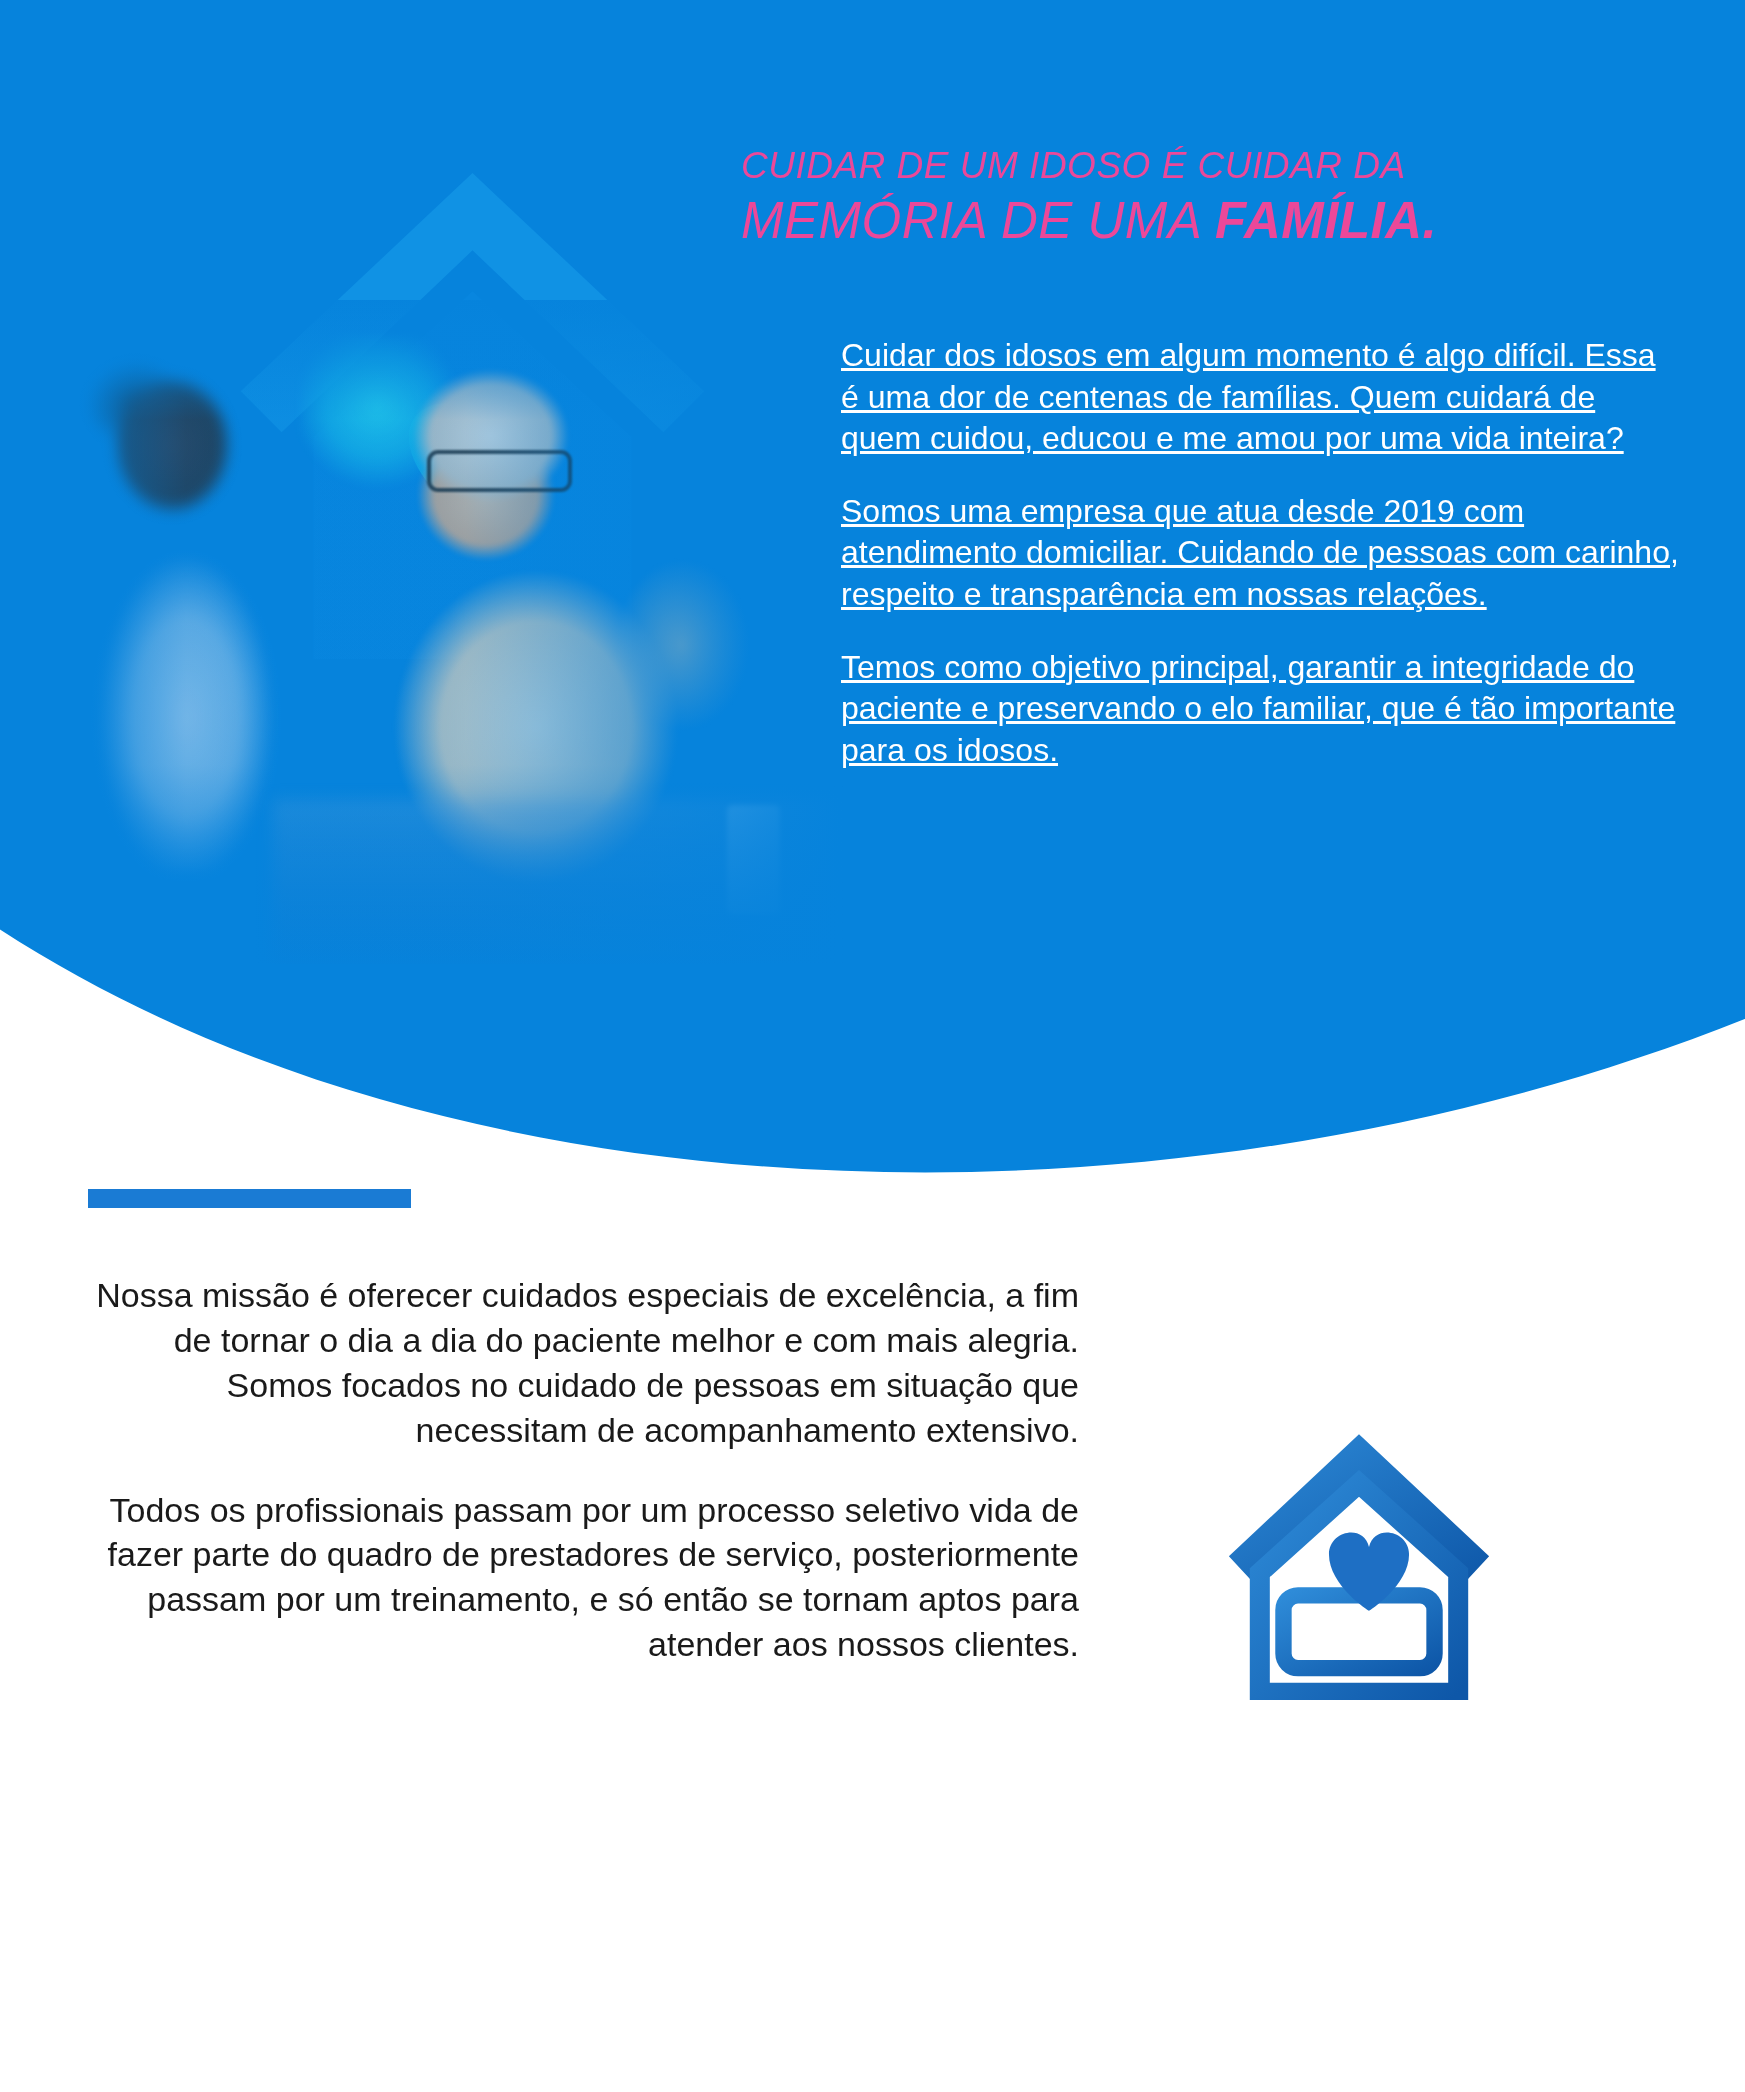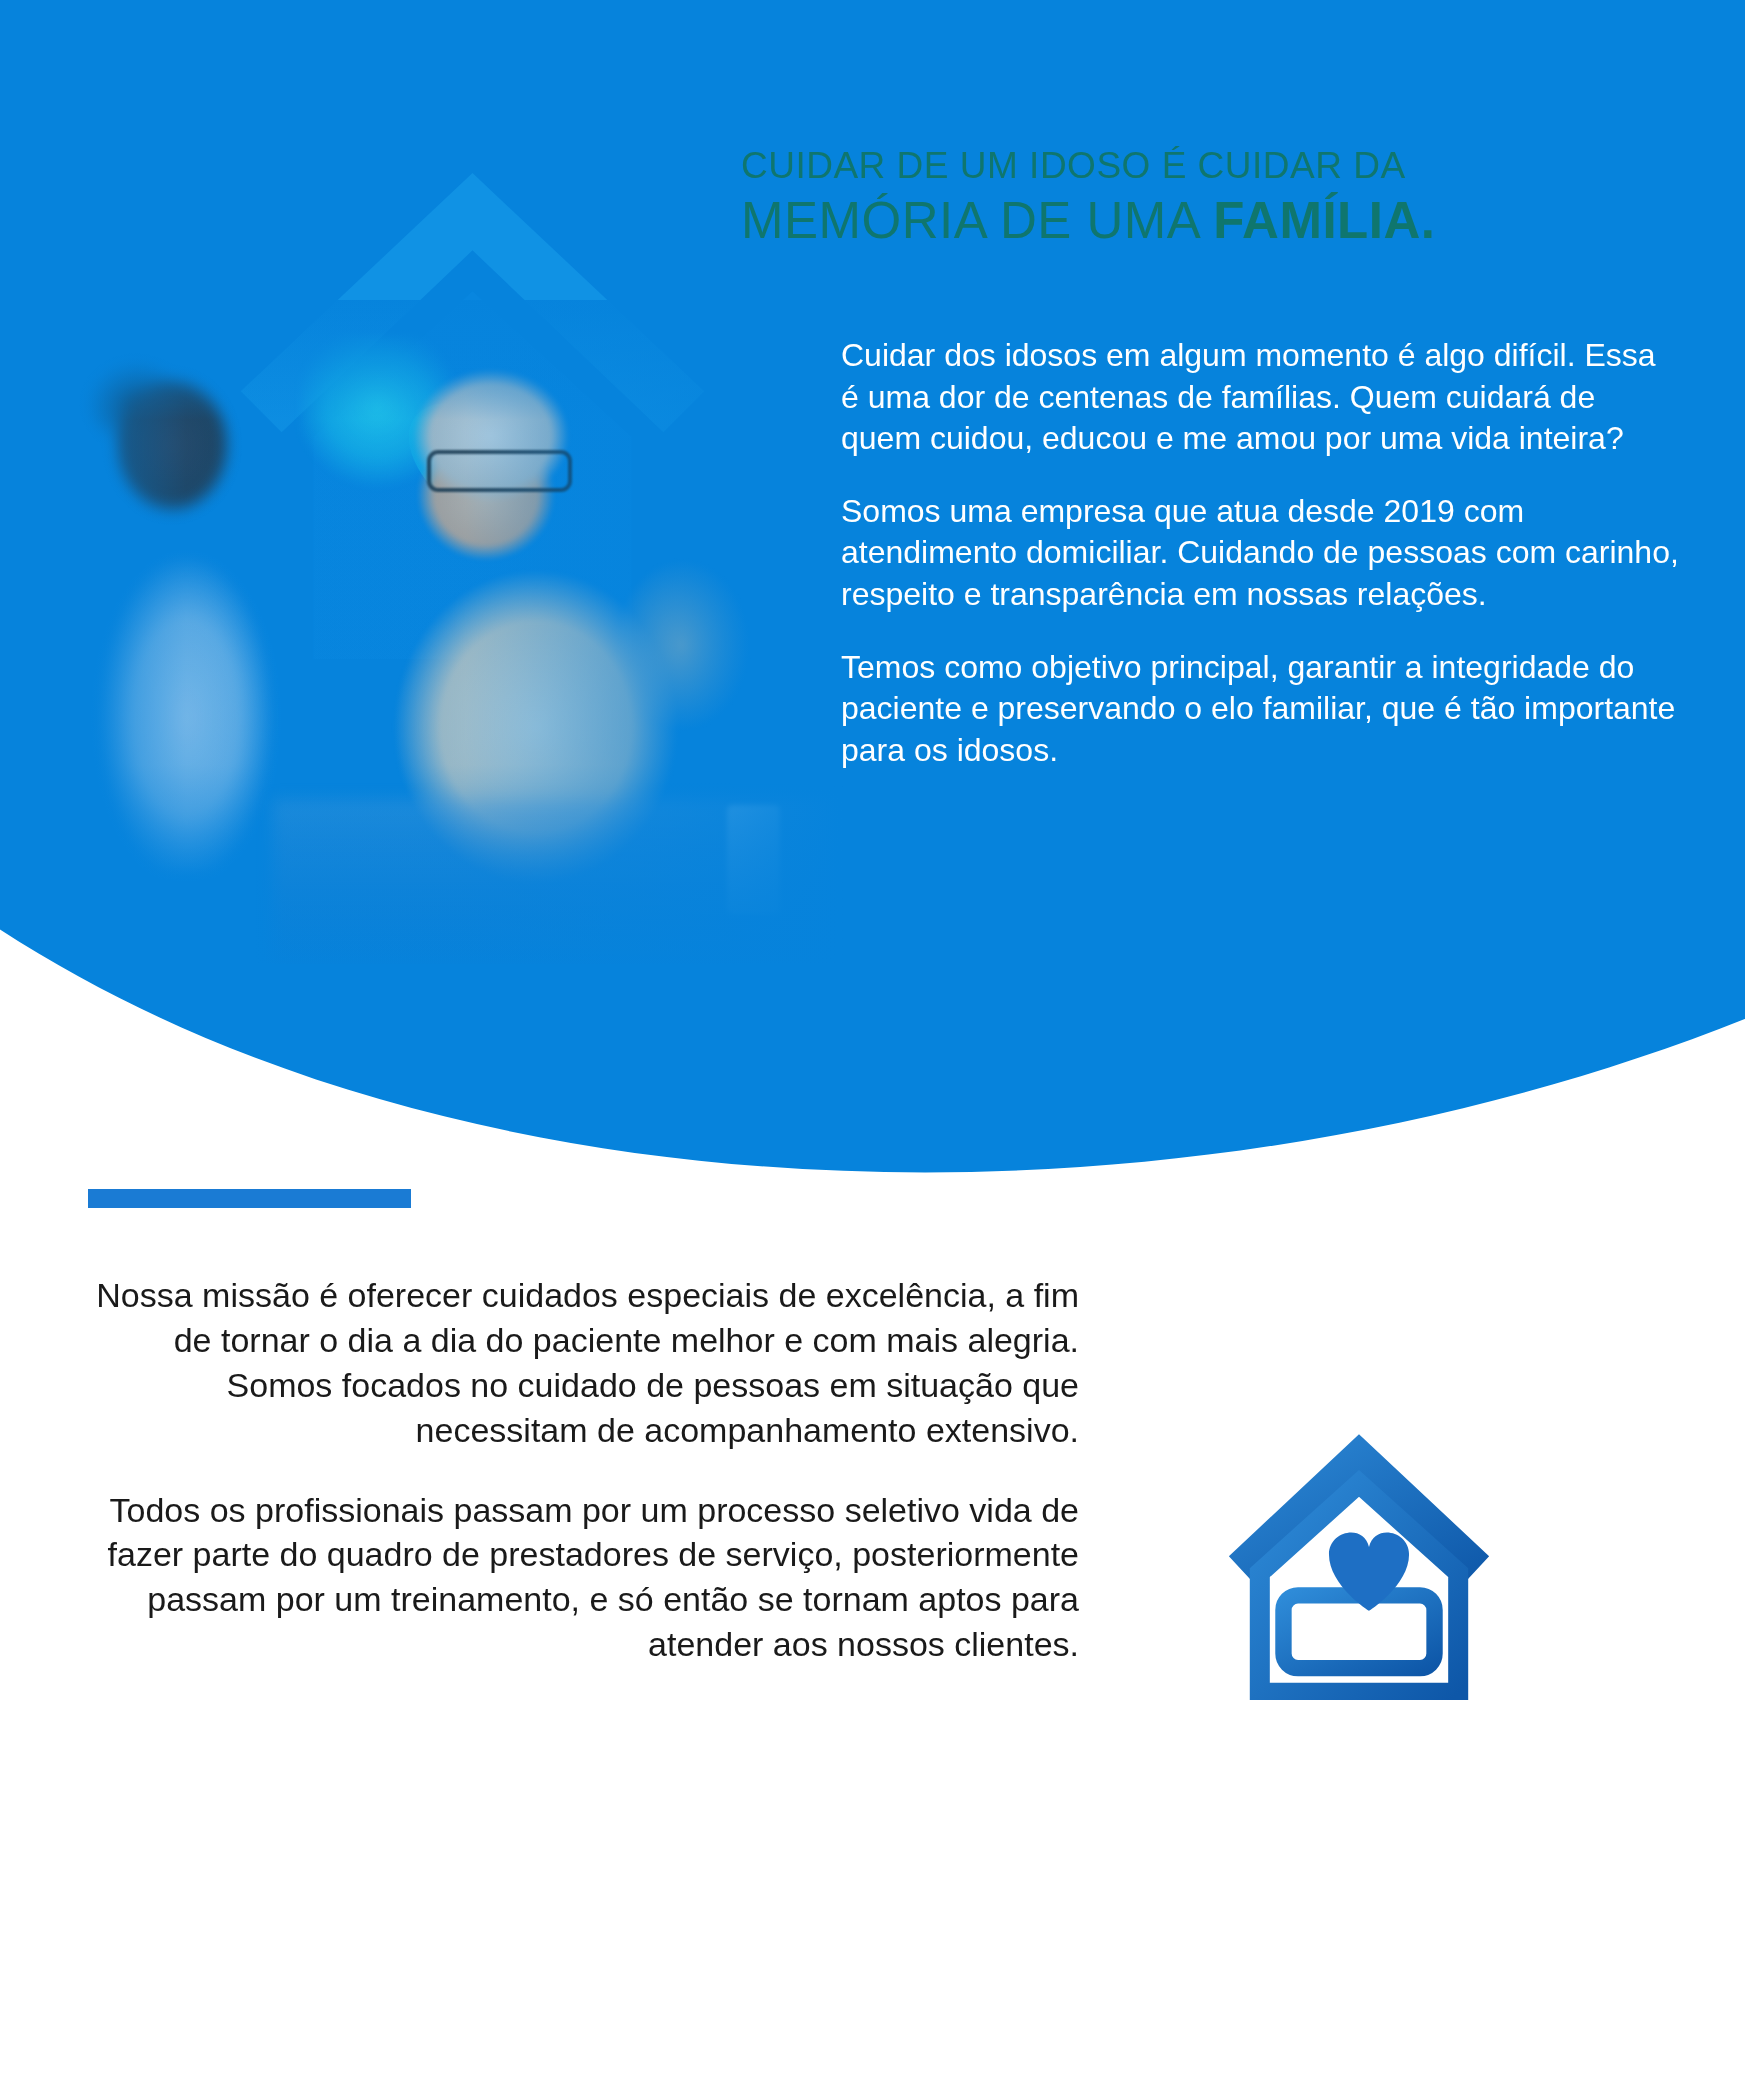--- a/index.html
+++ b/index.html
@@ -123,21 +123,22 @@
     opacity: .85;
     filter: blur(3.6px);
   }
 
   
   .hero-head {
     position: absolute;
     left: 741px;
     top: 145px;
     width: 909px;
-    color: #0f766e;
+    color: #ec4899;
+    font-style: italic;
   }
   .hero-head .line1 {
     font-size: 37px;
     letter-spacing: 0.5px;
     font-weight: 400;
     white-space: nowrap;
   }
   .hero-head .line2 {
     font-size: 51px;
     font-weight: 400;
@@ -149,21 +150,21 @@
 
   .hero-body {
     position: absolute;
     left: 841px;
     top: 335px;
     width: 841px;
     color: #ffffff;
     font-size: 32px;
     line-height: 1.30;
   }
-  .hero-body p { margin-bottom: 31px; }
+  .hero-body p { margin-bottom: 31px; text-decoration: underline; }
   .hero-body p:last-child { margin-bottom: 14px; }
 
   
   .rule {
     position: absolute;
     left: 88px;
     top: 1189px;
     width: 323px;
     height: 19px;
     background: #1A7BD4;

